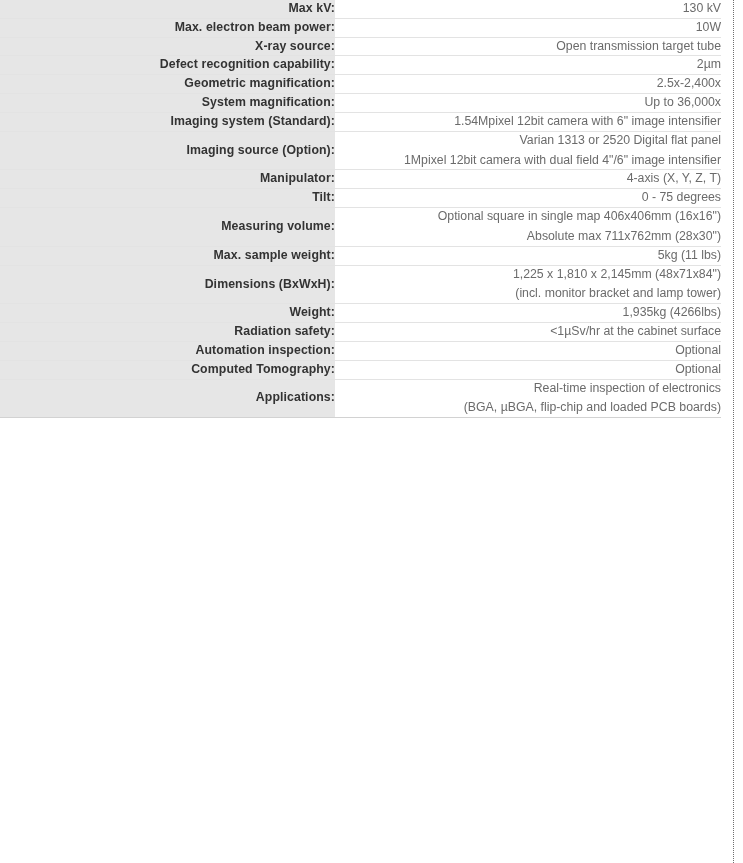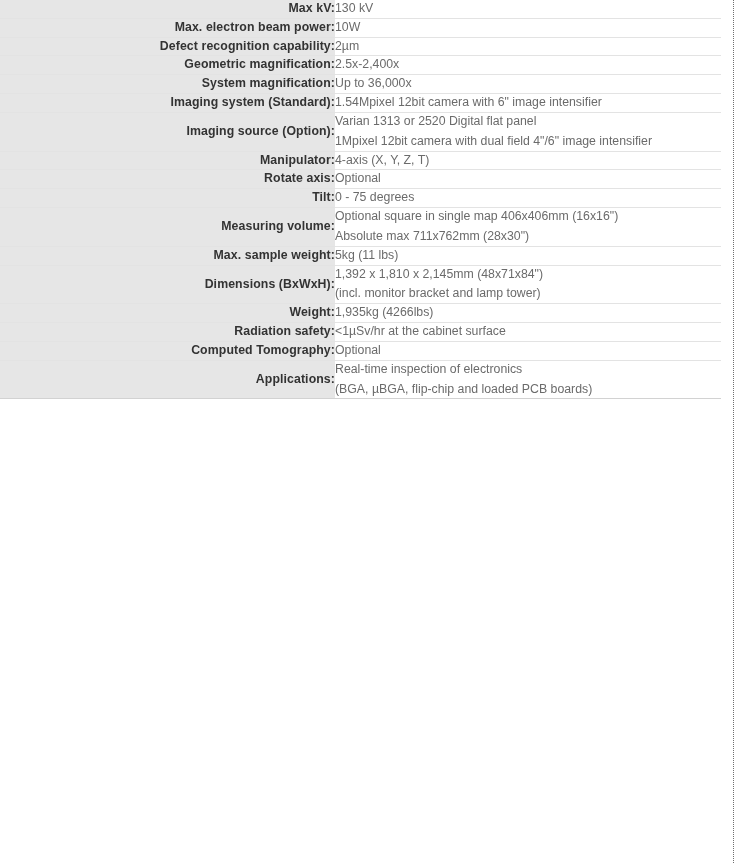--- a/index.html
+++ b/index.html
@@ -69,21 +69,21 @@
     padding: 12px 10px 12px 6px;
     line-height: 1.45;
     letter-spacing: 0.1px;
   }
 
   td.spec-value {
     width: 386px;
     background: #ffffff;
     color: #6b6b6b;
     font-size: 12.3px;
-    text-align: left;
+    text-align: right;
     padding: 12px 8px 12px 9px;
     line-height: 1.45;
   }
 
   td.spec-value .line {
     display: block;
     white-space: nowrap;
   }
 
   td.spec-value .line + .line {
@@ -108,20 +108,26 @@
             <span class="line">130 kV</span>
           </td>
         </tr>
         <tr class="row-single">
           <td class="spec-label">Max. electron beam power:</td>
           <td class="spec-value">
             <span class="line">10W</span>
           </td>
         </tr>
         <tr class="row-single">
+          <td class="spec-label">X-ray source:</td>
+          <td class="spec-value">
+            <span class="line">Open transmission target tube</span>
+          </td>
+        </tr>
+        <tr class="row-single">
           <td class="spec-label">Defect recognition capability:</td>
           <td class="spec-value">
             <span class="line">2µm</span>
           </td>
         </tr>
         <tr class="row-single">
           <td class="spec-label">Geometric magnification:</td>
           <td class="spec-value">
             <span class="line">2.5x-2,400x</span>
           </td>
@@ -145,26 +151,20 @@
             <span class="line">1Mpixel 12bit camera with dual field 4"/6" image intensifier</span>
           </td>
         </tr>
         <tr class="row-single">
           <td class="spec-label">Manipulator:</td>
           <td class="spec-value">
             <span class="line">4-axis (X, Y, Z, T)</span>
           </td>
         </tr>
         <tr class="row-single">
-          <td class="spec-label">Rotate axis:</td>
-          <td class="spec-value">
-            <span class="line">Optional</span>
-          </td>
-        </tr>
-        <tr class="row-single">
           <td class="spec-label">Tilt:</td>
           <td class="spec-value">
             <span class="line">0 - 75 degrees</span>
           </td>
         </tr>
         <tr class="row-double">
           <td class="spec-label">Measuring volume:</td>
           <td class="spec-value">
             <span class="line">Optional square in single map 406x406mm (16x16")</span>
             <span class="line">Absolute max 711x762mm (28x30")</span>
@@ -172,34 +172,40 @@
         </tr>
         <tr class="row-single">
           <td class="spec-label">Max. sample weight:</td>
           <td class="spec-value">
             <span class="line">5kg (11 lbs)</span>
           </td>
         </tr>
         <tr class="row-double">
           <td class="spec-label">Dimensions (BxWxH):</td>
           <td class="spec-value">
-            <span class="line">1,392 x 1,810 x 2,145mm  (48x71x84")</span>
+            <span class="line">1,225 x 1,810 x 2,145mm  (48x71x84")</span>
             <span class="line">(incl. monitor bracket and lamp tower)</span>
           </td>
         </tr>
         <tr class="row-single">
           <td class="spec-label">Weight:</td>
           <td class="spec-value">
             <span class="line">1,935kg (4266lbs)</span>
           </td>
         </tr>
         <tr class="row-single">
           <td class="spec-label">Radiation safety:</td>
           <td class="spec-value">
             <span class="line">&lt;1µSv/hr at the cabinet surface</span>
+          </td>
+        </tr>
+        <tr class="row-single">
+          <td class="spec-label">Automation inspection:</td>
+          <td class="spec-value">
+            <span class="line">Optional</span>
           </td>
         </tr>
         <tr class="row-single">
           <td class="spec-label">Computed Tomography:</td>
           <td class="spec-value">
             <span class="line">Optional</span>
           </td>
         </tr>
         <tr class="row-double">
           <td class="spec-label">Applications:</td>

